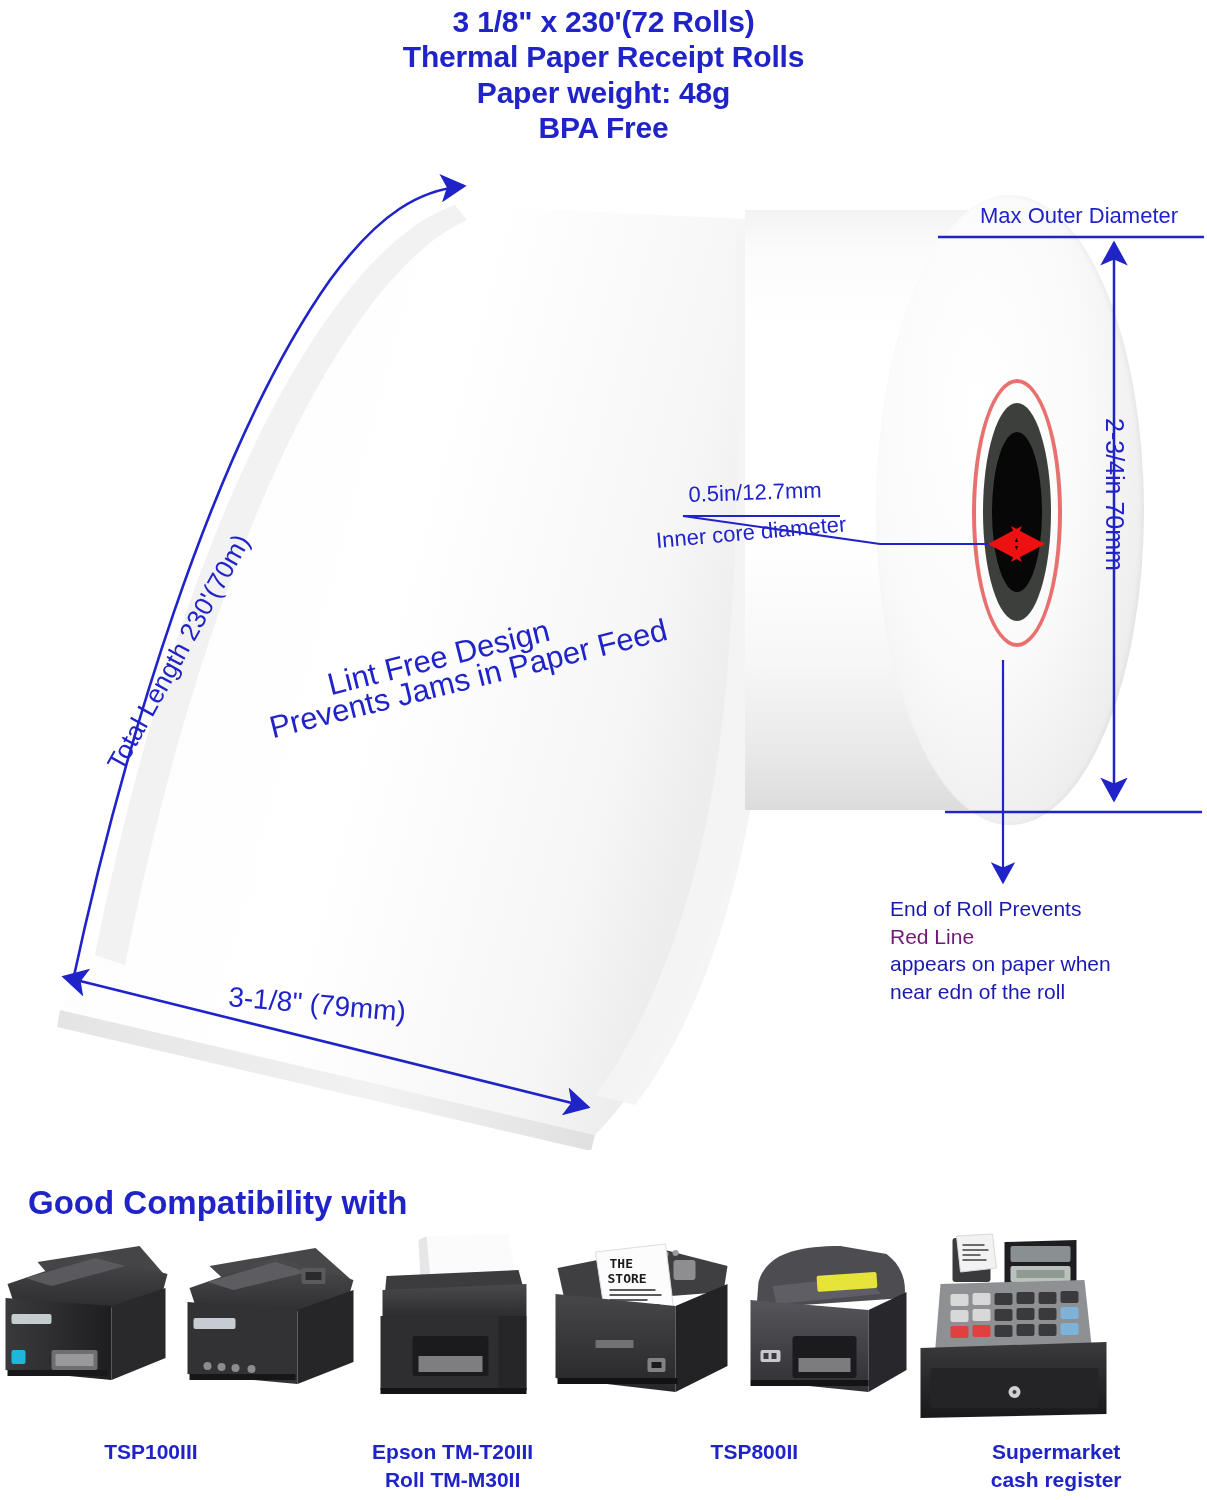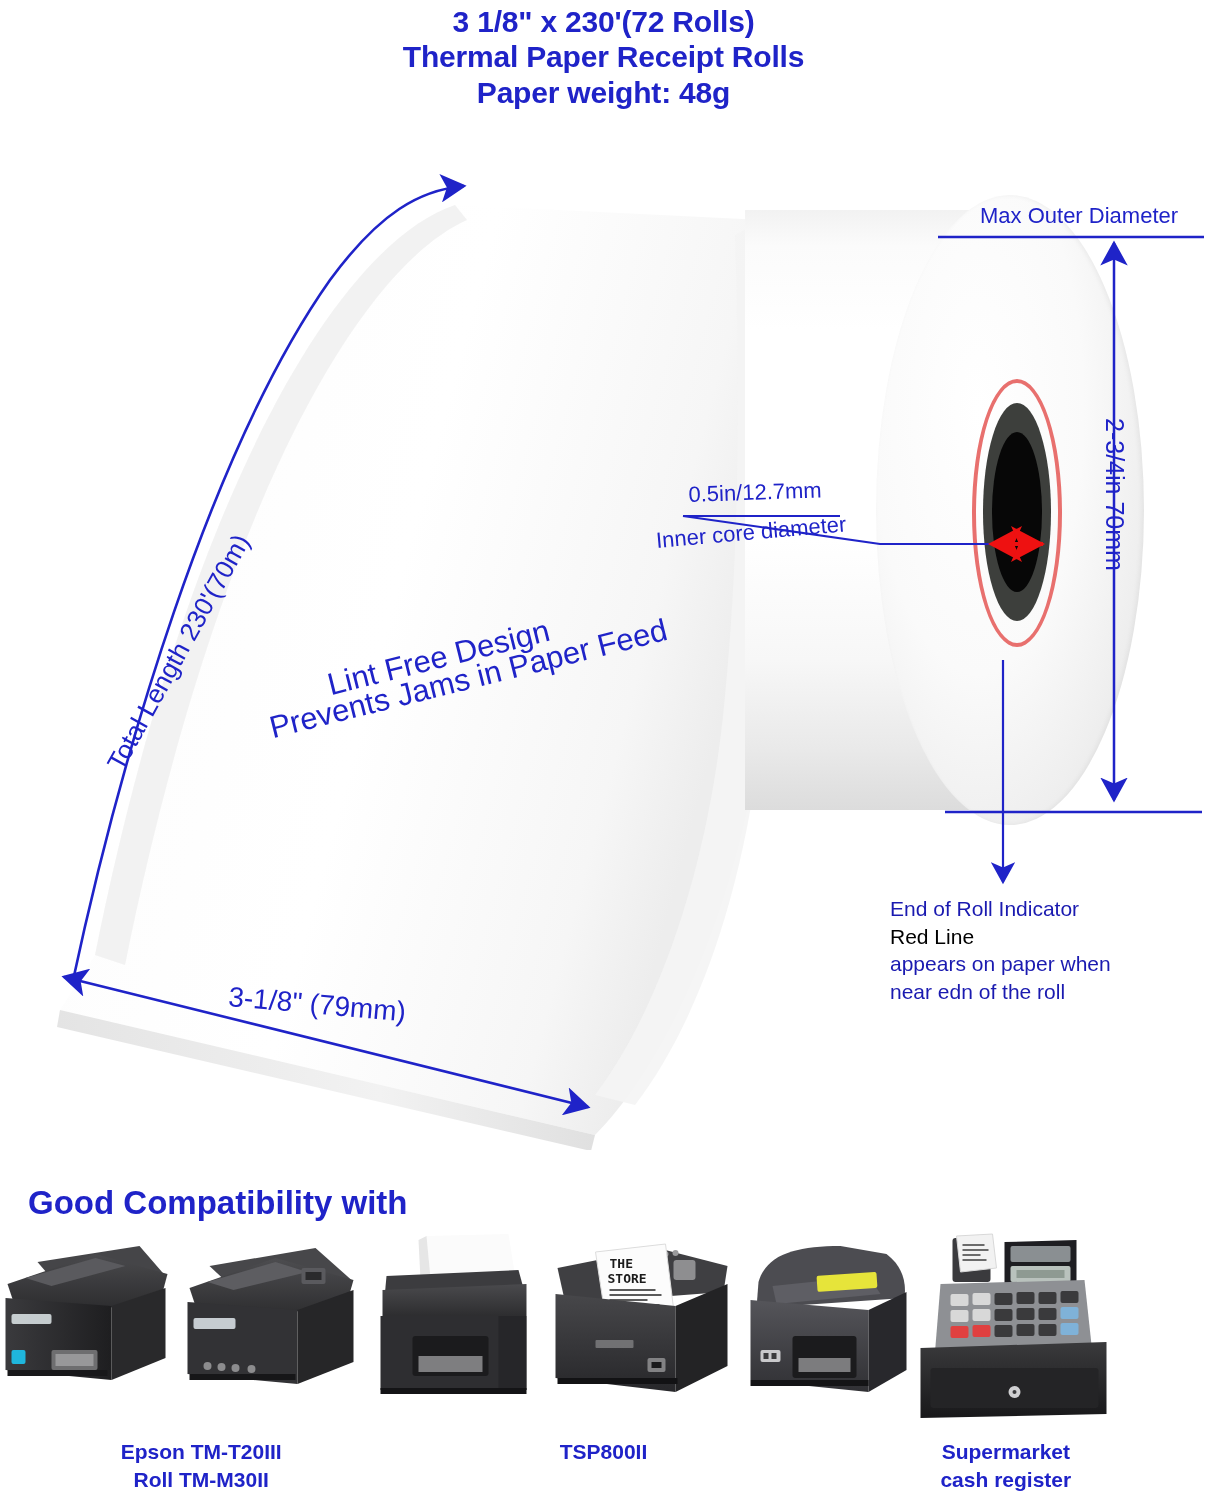--- a/index.html
+++ b/index.html
@@ -78,21 +78,21 @@
 
   .lbl-total {
     left:128px; top:745px; font-size:26px;
     transform:rotate(-61deg); transform-origin:left bottom;
   }
   .lbl-lint  { left:324px; top:668px; font-size:31px; transform:rotate(-14deg); transform-origin:left top; }
   .lbl-jams  { left:266px; top:711px; font-size:31px; transform:rotate(-14deg); transform-origin:left top; }
   .lbl-width { left:230px; top:981px; font-size:28px; transform:rotate(5deg); transform-origin:left top; }
 
   .eor { position:absolute; left:890px; top:895px; font-size:21px; line-height:1.32; }
-  .eor .red { color:#000000; }
+  .eor .red { color:#701a75; }
 
   
   .compat-title {
     position:absolute; left:28px; top:1184px;
     font-size:33px; font-weight:bold; color:#1f23c8;text-align:center;
   }
   .printer-row {
     position:absolute; left:0; top:1232px; width:1106px; height:200px;
     display:flex;
   }
@@ -110,20 +110,21 @@
 </style>
 </head>
 <body>
 
 <div class="stage">
 
   <div class="headline">
     <div>3 1/8" x 230'(72 Rolls)</div>
     <div>Thermal Paper Receipt Rolls</div>
     <div>Paper weight: 48g</div>
+    <div>BPA Free</div>
   </div>
 
   <div class="roll-wrap">
 
     <svg class="paper-sheet" viewBox="0 0 830 975" preserveAspectRatio="none">
       <defs>
         <linearGradient id="pgrad" x1="0" y1="0" x2="1" y2="0.35">
           <stop offset="0%" stop-color="#f3f3f3"></stop>
           <stop offset="22%" stop-color="#fdfdfd"></stop>
           <stop offset="55%" stop-color="#ffffff"></stop>
@@ -196,21 +197,21 @@
   <div class="lbl lbl-core-b">Inner core diameter</div>
 
   <div class="lbl lbl-total">Total Length 230'(70m)</div>
 
   <div class="lbl lbl-lint">Lint Free Design</div>
   <div class="lbl lbl-jams">Prevents Jams in Paper Feed</div>
 
   <div class="lbl lbl-width">3-1/8" (79mm)</div>
 
   <div class="eor">
-    <div>End of Roll Indicator</div>
+    <div>End of Roll Prevents</div>
     <div class="red">Red Line</div>
     <div>appears on paper when</div>
     <div>near edn of the roll</div>
   </div>
 
   <div class="compat-title">Good Compatibility with</div>
 
   <div class="printer-row">
 
     <div class="printer-cell">
@@ -413,20 +414,24 @@
         <path d="M4 116 L190 110 L190 182 L4 186 Z" fill="url(#drw)"></path>
         <rect x="14" y="136" width="168" height="40" rx="3" fill="#242426"></rect>
         <circle cx="98" cy="160" r="6" fill="#cfcfd1"></circle>
         <circle cx="98" cy="160" r="2" fill="#3a3a3c"></circle>
       </svg>
     </div>
   </div>
 
   <div class="labels-row">
     <div class="lab-cell">
+      <div>TSP100III</div>
+      <div></div>
+    </div>
+    <div class="lab-cell">
       <div>Epson TM-T20III</div>
       <div>Roll TM-M30II</div>
     </div>
     <div class="lab-cell">
       <div>TSP800II</div>
       <div></div>
     </div>
     <div class="lab-cell">
       <div>Supermarket</div>
       <div>cash register</div>

